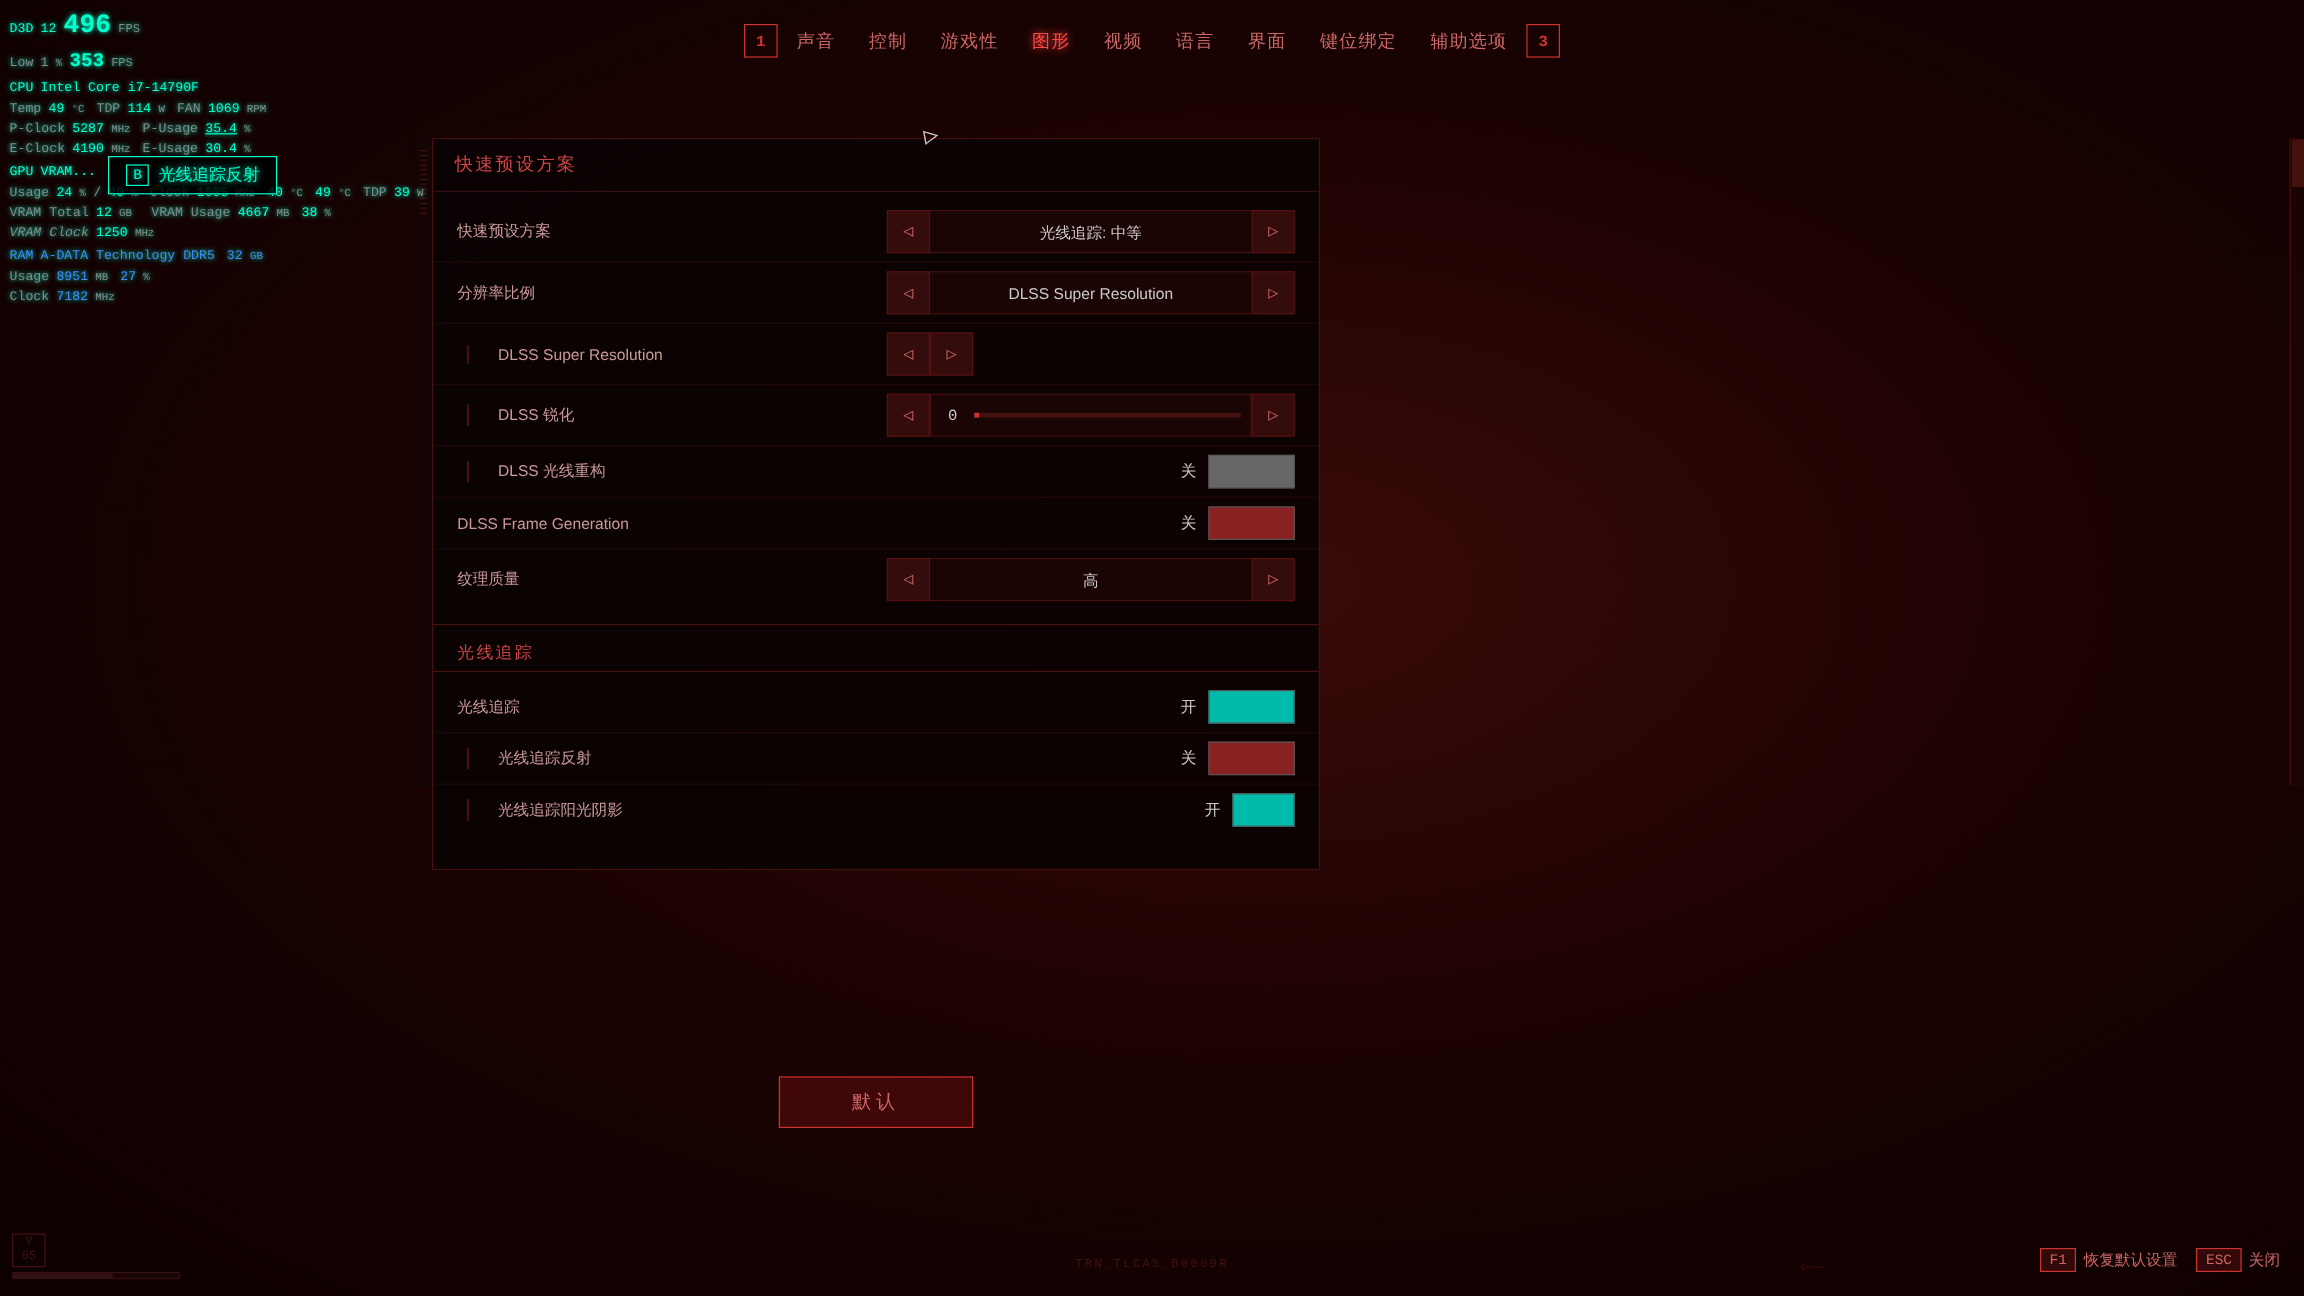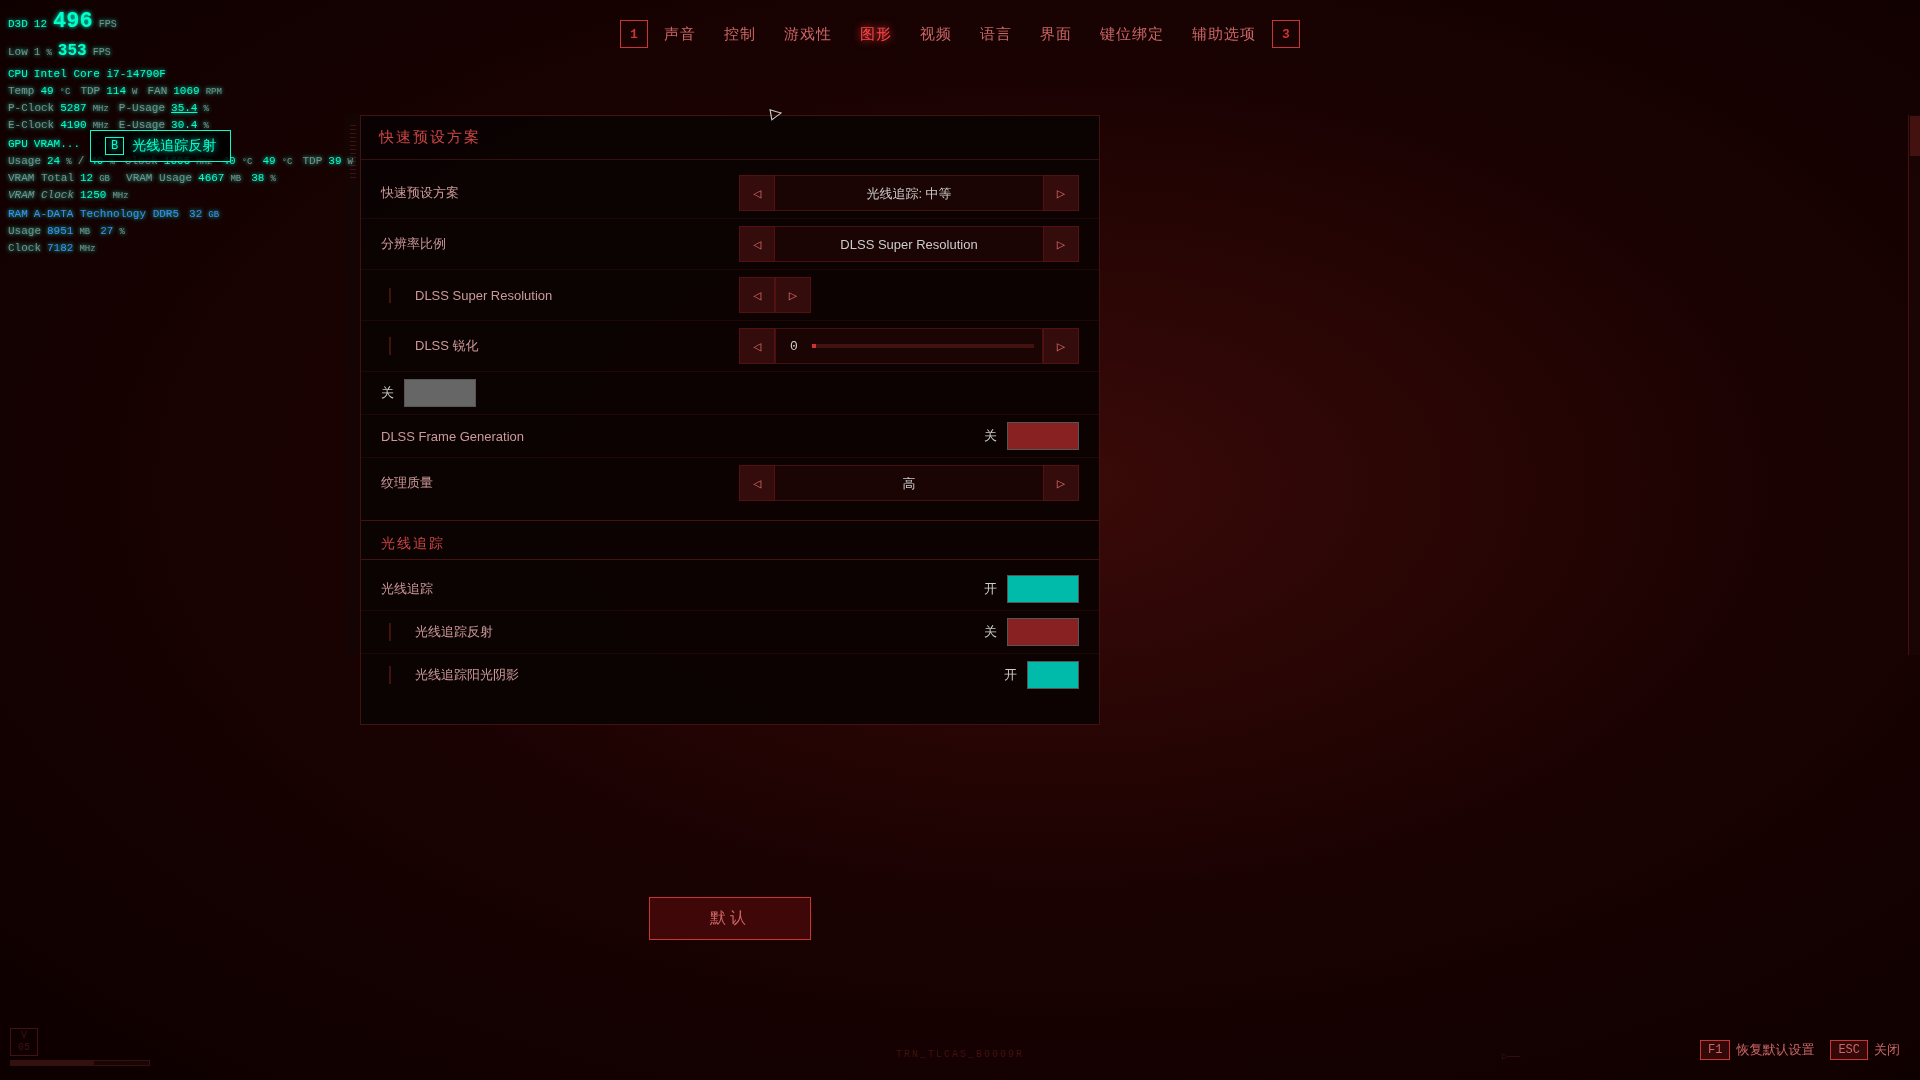--- a/index.html
+++ b/index.html
@@ -578,20 +578,21 @@
           <span class="slider-num">0</span>
           <div class="slider-bar-bg">
             <div class="slider-bar-fill"></div>
           </div>
         </div>
         <div class="arrow-btn">▷</div>
       </div>
     </div>
 
     <div class="setting-row">
+      <div class="setting-label indented">DLSS 光线重构</div>
       <div class="toggle-container">
         <span class="toggle-label-off">关</span>
         <div class="toggle-switch off"></div>
       </div>
     </div>
 
     <div class="setting-row">
       <div class="setting-label">DLSS Frame Generation</div>
       <div class="toggle-container">
         <span class="toggle-label-off">关</span>

